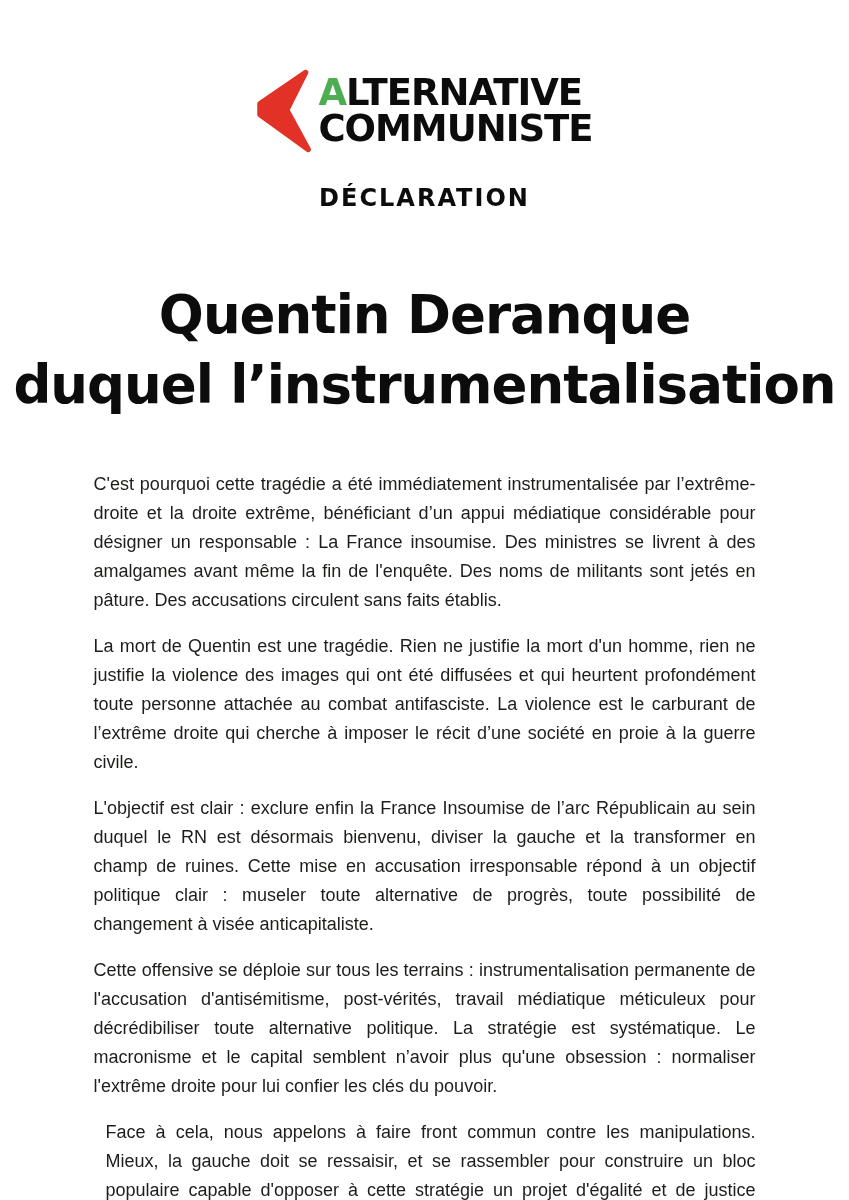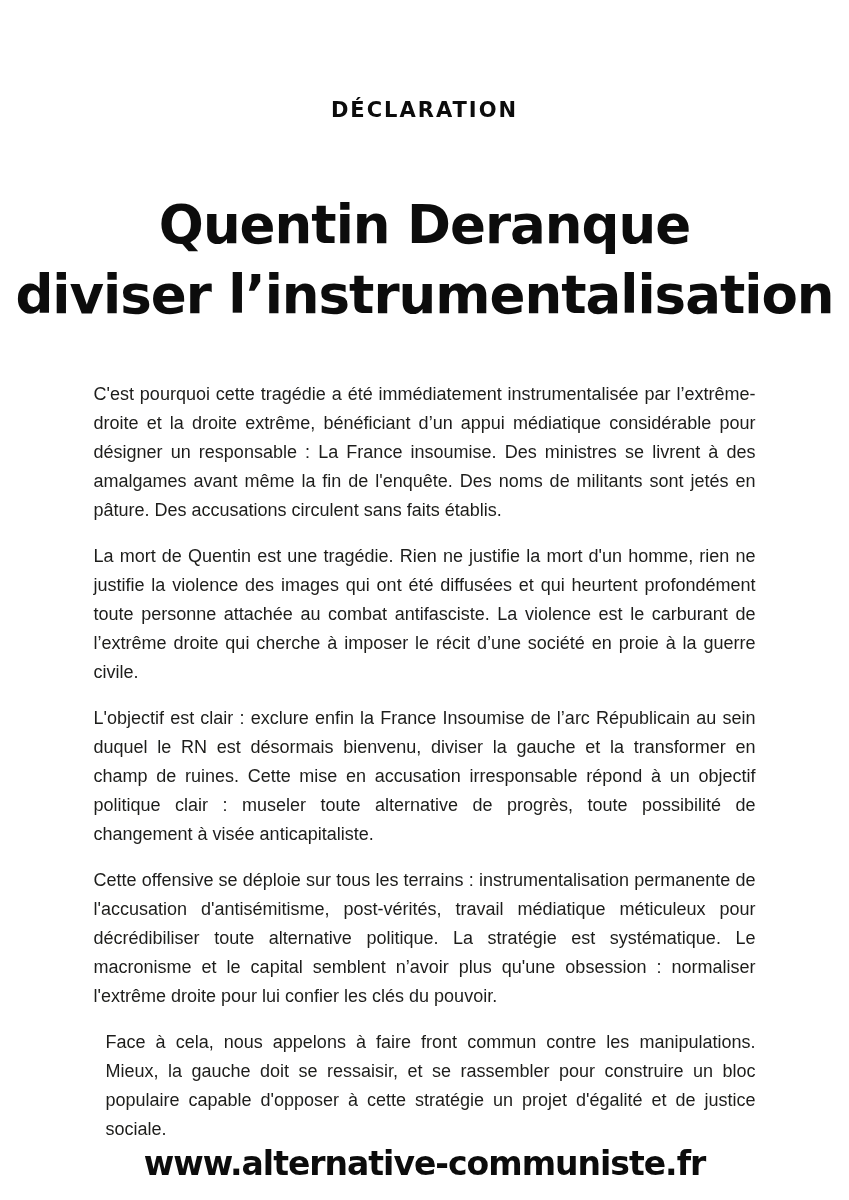--- a/index.html
+++ b/index.html
@@ -46,21 +46,21 @@
     color: var(--heading, #121212);
     text-align: left;
   }
   .logo-letter-green { color: var(--logo-green, #4cae51); }
 
   
   .declaration {
     margin-top: 30px;
     font-family: "DejaVu Sans", sans-serif;
     font-weight: bold;
-    font-size: 21px;
+    font-size: 24px;
     letter-spacing: 2px;
     color: var(--heading, #121212);
   }
 
   
   .title {
     margin-top: 68px;
     text-align: center;
     font-family: "DejaVu Sans", sans-serif;
     font-weight: bold;
@@ -92,26 +92,37 @@
     letter-spacing: -1px;
     color: var(--heading, #0c0c0c);
     white-space: nowrap;
   }
 </style>
 </head>
 <body>
 
 <div class="page">
 
+  <header class="logo-block">
+    <div class="logo-row">
+      <svg class="logo-mark" viewBox="0 0 64 96" aria-hidden="true">
+        <polygon points="55,5 4,40 4,52 58,91 34,47"></polygon>
+      </svg>
+      <div class="logo-text">
+        <div class="logo-line1"><span class="logo-letter-green">A</span><span>LTERNATIVE</span></div>
+        <div class="logo-line2">COMMUNISTE</div>
+      </div>
+    </div>
+  </header>
 
   <div class="declaration">DÉCLARATION</div>
 
   <h1 class="title">
     <span class="title-line">Quentin Deranque</span>
-    <span class="title-line">diviser l’instrumentalisation</span>
+    <span class="title-line">duquel l’instrumentalisation</span>
   </h1>
 
   <main class="body-text">
     <p>C'est pourquoi cette tragédie a été immédiatement instrumentalisée par l’extrême-droite et la droite extrême, bénéficiant d’un appui médiatique considérable pour désigner un responsable : La France insoumise. Des ministres se livrent à des amalgames avant même la fin de l'enquête. Des noms de militants sont jetés en pâture. Des accusations circulent sans faits établis.</p>
     <p>La mort de Quentin est une tragédie. Rien ne justifie la mort d'un homme, rien ne justifie la violence des images qui ont été diffusées et qui heurtent profondément toute personne attachée au combat antifasciste. La violence est le carburant de l’extrême droite qui cherche à imposer le récit d’une société en proie à la guerre civile.</p>
     <p>L'objectif est clair : exclure enfin la France Insoumise de l’arc Républicain au sein duquel le RN est désormais bienvenu, diviser la gauche et la transformer en champ de ruines. Cette mise en accusation irresponsable répond à un objectif politique clair : museler toute alternative de progrès, toute possibilité de changement à visée anticapitaliste.</p>
     <p>Cette offensive se déploie sur tous les terrains : instrumentalisation permanente de l'accusation d'antisémitisme, post-vérités, travail médiatique méticuleux pour décrédibiliser toute alternative politique. La stratégie est systématique. Le macronisme et le capital semblent n’avoir plus qu'une obsession : normaliser l'extrême droite pour lui confier les clés du pouvoir.</p>
     <p>Face à cela, nous appelons à faire front commun contre les manipulations. Mieux, la gauche doit se ressaisir, et se rassembler pour construire un bloc populaire capable d'opposer à cette stratégie un projet d'égalité et de justice sociale.</p>
   </main>
 

